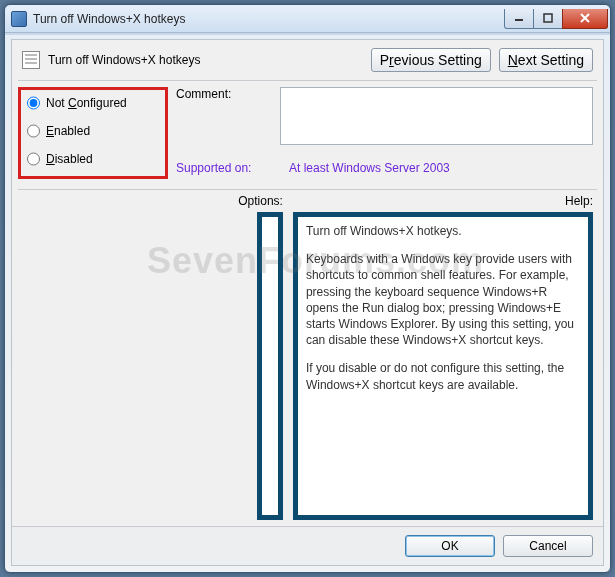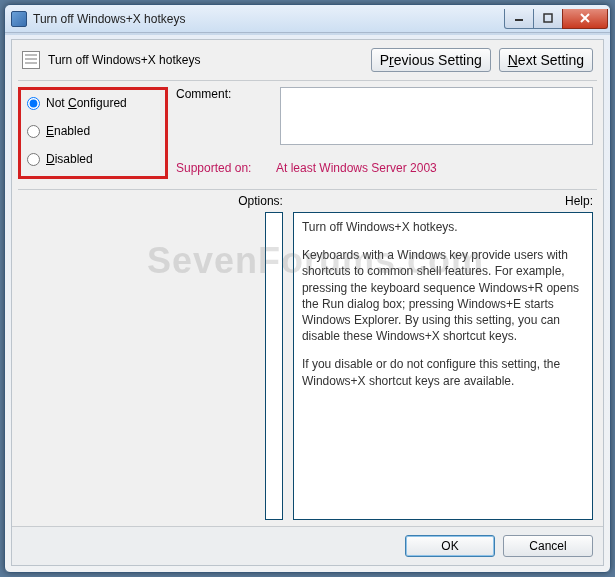--- a/index.html
+++ b/index.html
@@ -107,52 +107,52 @@
     gap: 0 8px;
     padding: 6px 10px 10px 6px;
   }
   .radiobox {
     border: 3px solid #d42020;
     padding: 6px 6px 10px 6px;
     display: flex;
     flex-direction: column;
     gap: 14px;
   }
-  .radio-row { display: flex; align-items: center; gap: 6px; font-size: 12px; }
+  .radio-row { display: flex; gap: 6px; font-size: 12px; }
   input[type=radio]{ margin:0; }
   .grid2 {
     display: grid;
     grid-template-columns: 1fr;
     gap: 12px;
   }
   .commentrow { display: grid; grid-template-columns: 100px 1fr; align-items: start; gap: 4px; }
   .comment-box {
     height: 58px;
     background: #fff;
     border: 1px solid #aab2bc;
     resize: none;
     font-family: inherit;
     font-size: 12px;
     padding: 2px;
   }
-  .supported { display: grid; grid-template-columns: 100px 1fr; align-items: start; gap: 0; color:#be185d;}
+  .supported { display: grid; grid-template-columns: 100px 1fr; align-items: start; gap: 13px; color:#6d28d9;}
   .lower {
     flex: 1;
     display: grid;
     grid-template-columns: 1fr 1.15fr;
     gap: 10px;
     padding: 0 10px 6px 10px;
     min-height: 0;
   }
   .col { display: flex; flex-direction: column; min-height: 0; align-items: flex-end; }
   .col-label { margin: 4px 0; }
   .panel {
     flex: 1;
     background: #fff;
-    border: 1px solid #0c4a6e;
+    border: 5px solid #0c4a6e;
     overflow-y: auto;
     padding: 6px 8px;
     font-size: 12px;
     color: #333;
     line-height: 1.35;
   }
   .panel p { margin: 0 0 12px 0; }
   .dlgbtns {
     display: flex;
     justify-content: flex-end;

